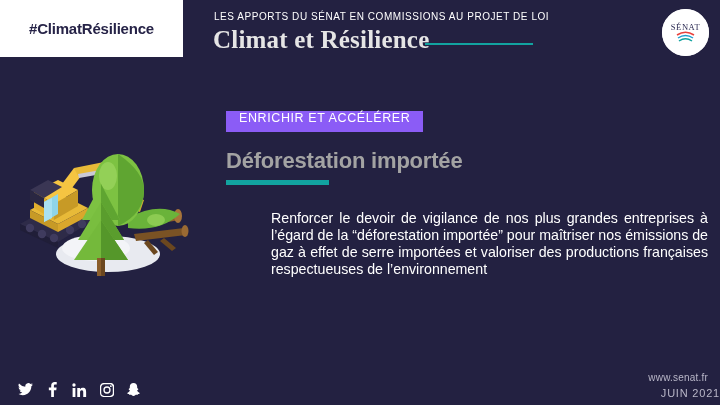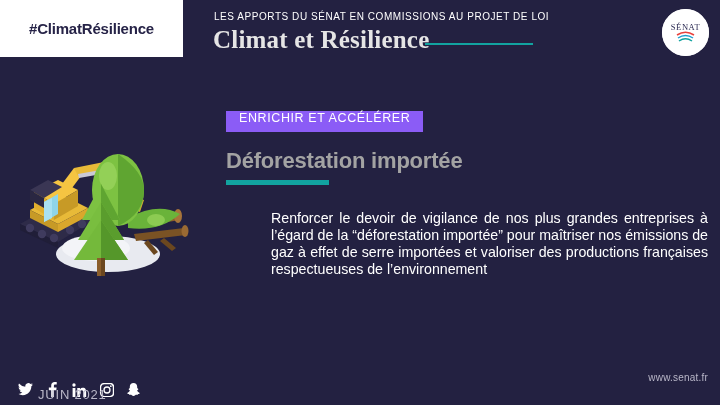--- a/index.html
+++ b/index.html
@@ -112,23 +112,23 @@
   }
   .social-icon {
     width:15px; height:15px;
     display:flex; align-items:center; justify-content:center;
     color:#ffffff;
   }
   .social-icon svg { display:block; fill:#ffffff; }
 
   .footer-date {
     position:absolute; left:0; right:0; top:387px;
-    text-align:left;
+    text-align:right;
     color:#b9b7c8;
-    font-size:13px;
+    font-size:11px;
     letter-spacing:0.8px;
     padding-left:38px;
   }
   .footer-url {
     position:absolute; right:12px; top:372px;
     color:#b9b7c8;
     font-size:10px;
     letter-spacing:0.2px;
   }
 </style>

